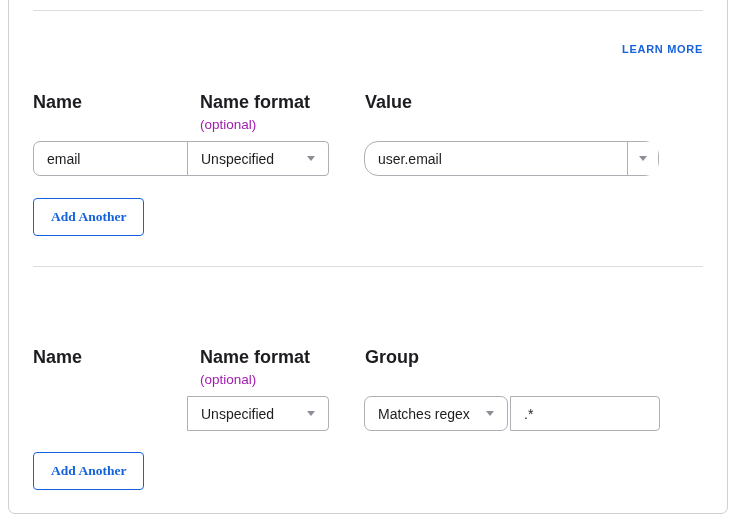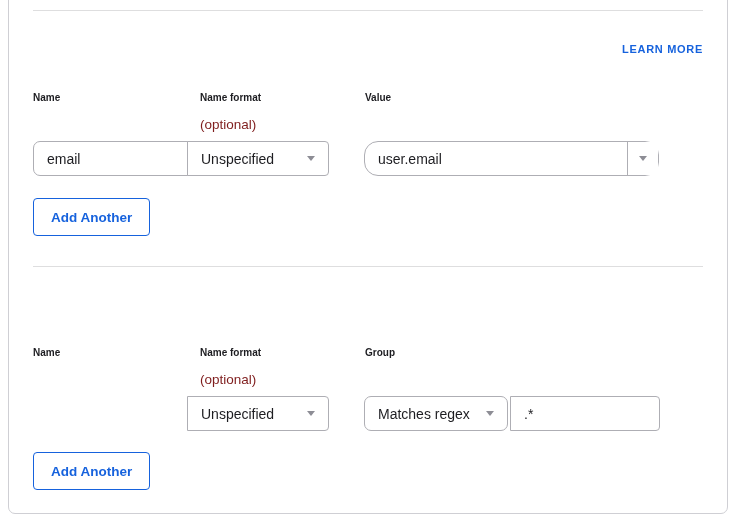--- a/index.html
+++ b/index.html
@@ -31,25 +31,25 @@
   .heading-2 { top:296px; }
 
   .learn-more {
     position:absolute; right:34px; top:43px;
     font-size:11px; font-weight:600; letter-spacing:.7px;
     color:#1662dd; text-decoration:none; cursor:pointer;
   }
 
   .col-label {
     position:absolute;
-    font-size:10px; font-weight:700; color:#1d1d21;
+    font-size:18px; font-weight:700; color:#1d1d21;
   }
   .col-note {
     position:absolute;
-    font-size:13.5px; font-weight:400; color:#7f1d1d;text-align:right;
+    font-size:13.5px; font-weight:400; color:#a21caf;text-align:right;
   }
   .labels-1 { top:92px; }
   .note-1   { top:117px; }
   .labels-2 { top:347px; }
   .note-2   { top:372px; }
   .col-a { left:33px; }
   .col-b { left:200px; }
   .col-c { left:365px; }
 
   .field {
@@ -97,21 +97,21 @@
 
   .x-name   { left:33px;  width:164px; }
   .x-format { left:187px; width:142px; }
   .x-value  { left:364px; width:295px; }
   .x-filter { left:364px; width:144px; }
   .x-regex  { left:510px; width:150px; }
 
   .add-btn {
     position:absolute; left:33px; height:38px; padding:0 17px;
     background:#ffffff; border:1px solid #1662dd; border-radius:4px;
-    color:#1662dd; font-family:Liberation Sans, sans-serif;
+    color:#1662dd; font-family:Liberation Serif, serif;
     font-size:13.5px; font-weight:700; cursor:pointer;
   }
   .add-1 { top:198px; }
   .add-2 { top:452px; }
 </style>
 </head>
 <body>
 
 <div class="stage">
   <div class="card"></div>

